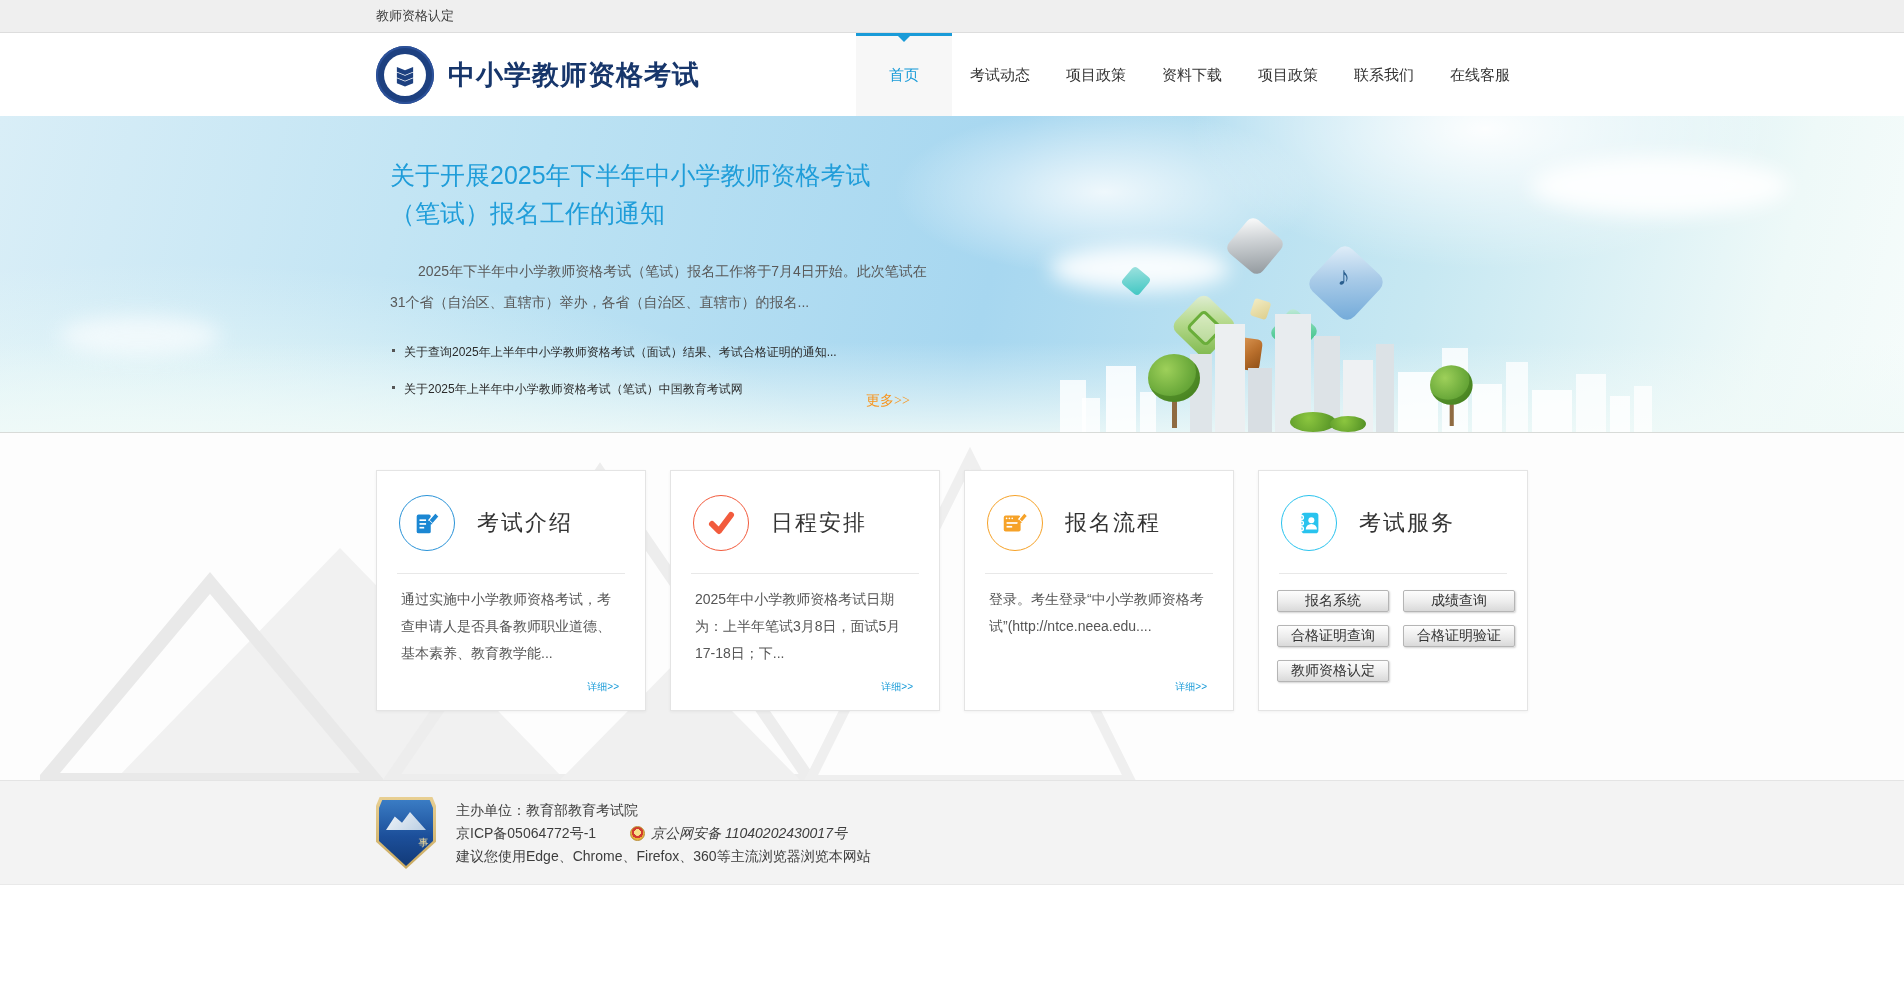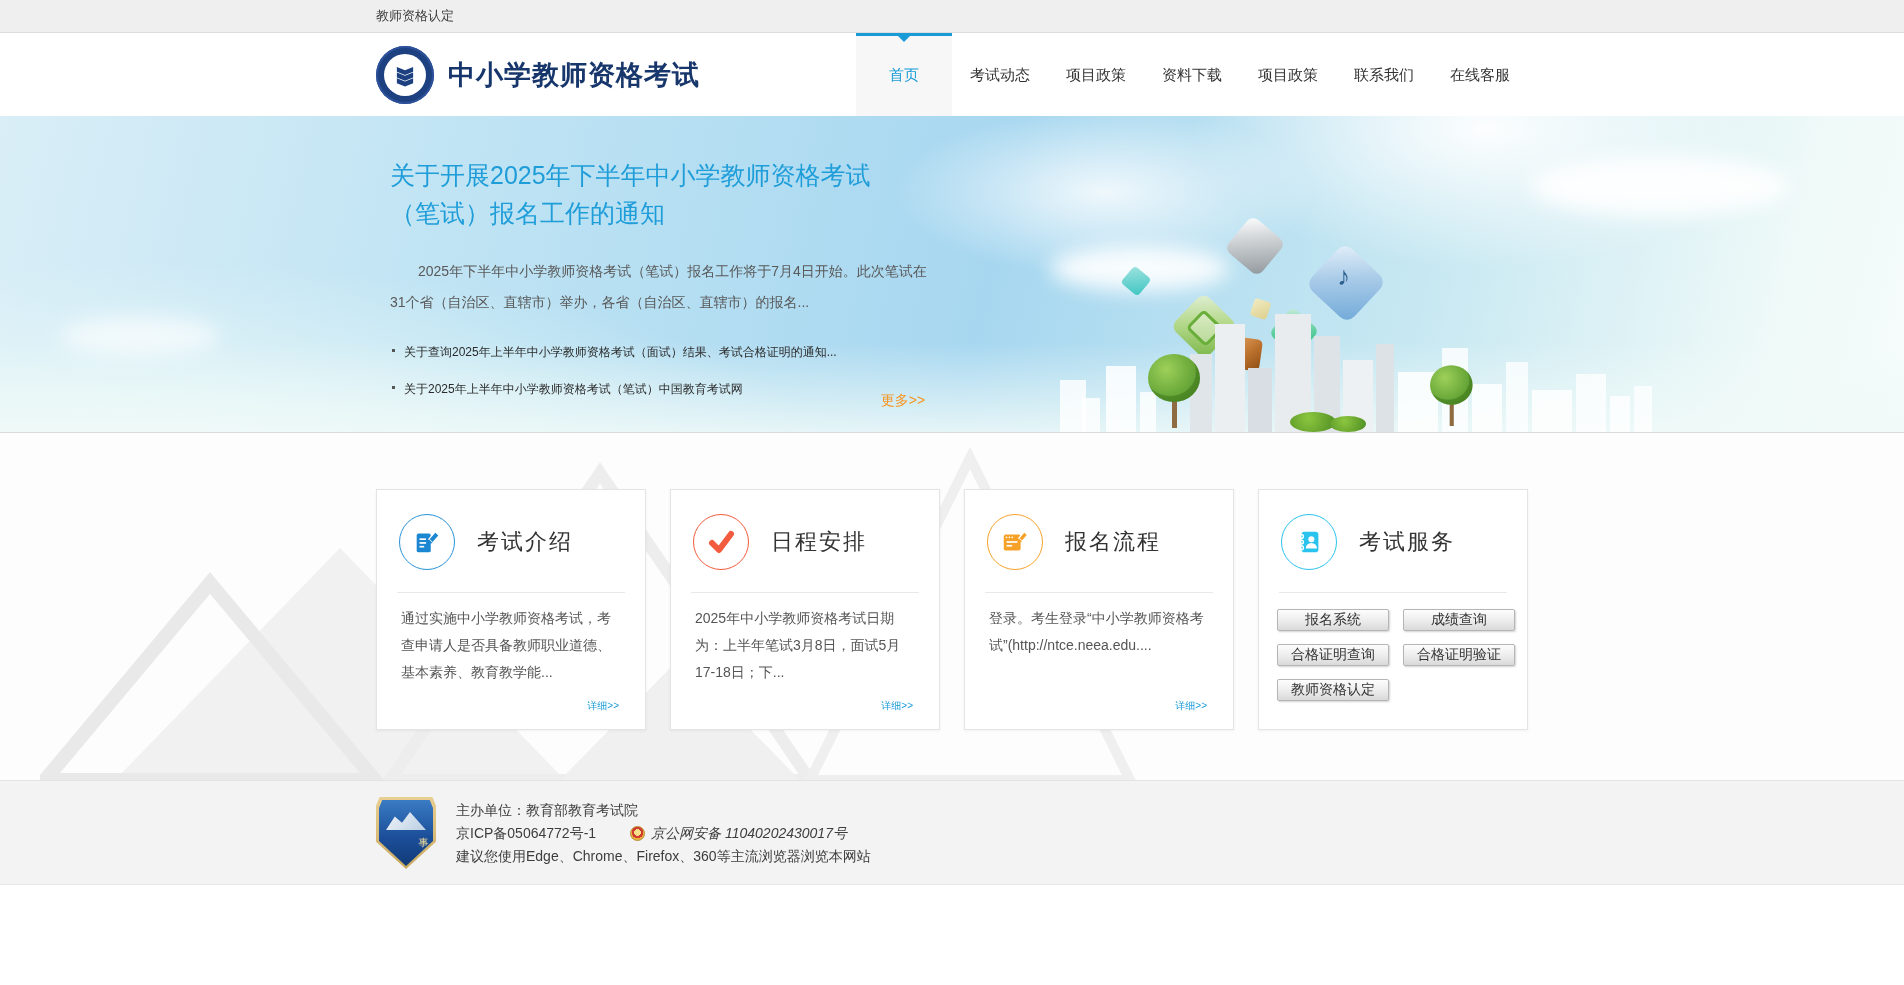--- a/index.html
+++ b/index.html
@@ -74,22 +74,22 @@
     margin:24px 0 0 14px; width:548px; font-size:14px; line-height:31px; color:#595959;
     text-indent:2em;
   }
   .banner-news { margin:14px 0 0 14px; width:560px; list-style:none; }
   .banner-news li { position:relative; padding-left:14px; height:37px; line-height:37px; }
   .banner-news li::before {
     content:""; position:absolute; left:2px; top:17px; width:3px; height:3px; background:#555;
   }
   .banner-news a { font-size:12px; color:#2b2b2b; text-decoration:none; cursor:pointer; }
   .more-link {
-    position:absolute; top:276px; left:490px; width:74px; text-align:center;
-    font-size:14px; color:#f7941d; text-decoration:none; cursor:pointer;
+    position:absolute; top:276px; left:490px; width:74px; text-align:left;
+    font-size:14px; color:#f7941d; text-decoration:none; cursor:pointer;font-family:Liberation Serif, serif;
   }
 
   
   .banner-art { position:absolute; inset:0; z-index:1; pointer-events:none; }
   .cube { position:absolute; border-radius:18%; }
   .cube-music { left:1317px; top:138px; width:58px; height:58px; transform:rotate(43deg);
     background:linear-gradient(135deg,#e6f1fa 0%,#a9cbe8 45%,#6fa8d8 100%); }
   .cube-music::after { content:"♪"; position:absolute; left:16px; top:10px; transform:rotate(-43deg);
     font-size:26px; color:#2a5f8f; }
   .cube-gray { left:1233px; top:108px; width:44px; height:44px; transform:rotate(40deg);
@@ -119,21 +119,21 @@
     background:radial-gradient(circle at 35% 32%, #9ed05a 0%, #6aa93a 55%, #4d8a24 100%);
     box-shadow:inset -4px -6px 0 rgba(38,92,10,.35);
   }
   .bush { position:absolute; border-radius:50%; background:radial-gradient(circle at 40% 30%, #8cc63f, #4c8b22); }
 
   
   .main-section {
     position:relative; height:347px; background:#fdfdfd; overflow:hidden;
   }
   .watermarks { position:absolute; left:40px; top:0; z-index:0; }
-  .cards { position:relative; z-index:2; display:flex; gap:24px; padding-top:56px; }
+  .cards { position:relative; z-index:2; display:flex; gap:24px; padding-top:37px; }
   .card {
     position:relative; width:278px; height:241px; background:#ffffff;
     border:1px solid #e4e4e4; box-shadow:0 1px 3px rgba(0,0,0,.05);
   }
   .card-head { display:flex; align-items:center; padding:24px 20px 0 22px; }
   .card-icon {
     width:56px; height:56px; border-radius:50%; border:1px solid;
     display:flex; align-items:center; justify-content:center; flex:0 0 auto; background:#fff;
   }
   .c-blue   { border-color:#2a93d8; }

